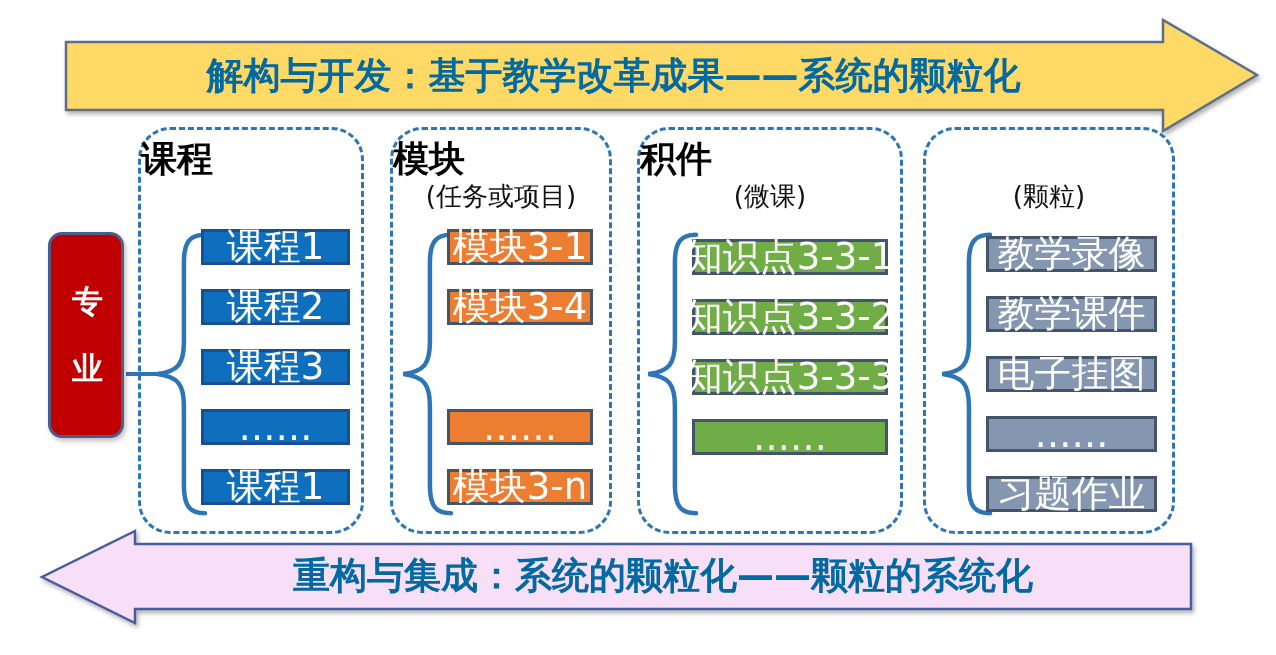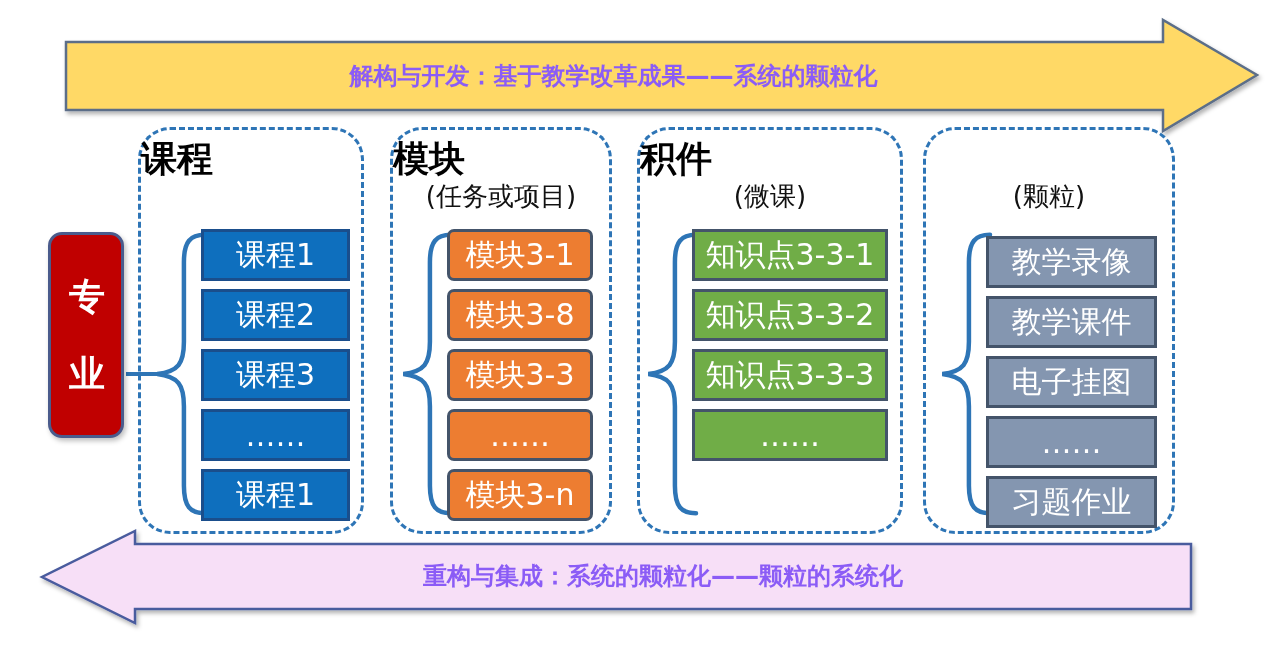--- a/index.html
+++ b/index.html
@@ -1,47 +1,47 @@
 <!DOCTYPE html>
 <html><head>
 <meta charset="utf-8">
 <style>
   html,body{margin:0;padding:0;background:#fff;}
   .canvas{position:relative;width:1276px;height:655px;background:#ffffff;overflow:hidden;
           font-family:"DejaVu Sans","Liberation Sans",sans-serif;}
   .svg-layer{position:absolute;left:0;top:0;width:1276px;height:655px;pointer-events:none;}
 
   .arrow-label{position:absolute;display:flex;align-items:center;justify-content:center;
-               font-weight:bold;font-size:24px;color:#8b5cf6;white-space:nowrap;}
+               font-weight:bold;font-size:37px;color:#0369a1;white-space:nowrap;}
   #top-label{left:66px;top:41px;width:1095px;height:70px;}
   #bottom-label{left:135px;top:543px;width:1056px;height:66px;}
 
   .root-box{position:absolute;left:48px;top:232px;width:76px;height:206px;background:#C00000;
             border:3px solid #4A5B8C;border-radius:14px;display:flex;align-items:center;justify-content:center;
             box-sizing:border-box;box-shadow:2px 3px 5px rgba(0,0,0,0.25);}
-  .root-label{width:34px;font-size:36px;font-weight:bold;color:#fff;line-height:2.15;
-              text-align:left;word-break:break-all;}
+  .root-label{width:34px;font-size:31px;font-weight:bold;color:#fff;line-height:2.15;
+              text-align:right;word-break:break-all;}
 
   .column{position:absolute;top:127px;height:407px;border:3px dashed #2E75B6;border-radius:32px;
           box-sizing:border-box;background:transparent;}
   .col-title{position:absolute;top:5px;left:0;right:0;
              font-size:36px;font-weight:bold;color:#000;white-space:nowrap;}
   .col-sub{position:absolute;top:49px;left:0;right:0;text-align:center;
            font-size:26px;font-weight:500;color:#111;white-space:nowrap;}
 
-  .item{position:absolute;height:52px;display:flex;align-items:center;justify-content:center;
-        color:#fff;font-size:30px;font-weight:500;box-sizing:border-box;border:3px solid;white-space:nowrap;}
+  .item{position:absolute;height:36px;display:flex;align-items:center;justify-content:center;
+        color:#fff;font-size:37px;font-weight:500;box-sizing:border-box;border:3px solid;white-space:nowrap;}
   .r0{top:99px}.r1{top:159px}.r2{top:219px}.r3{top:279px}.r4{top:339px}
 
   #col-0{left:138px;width:226px;}
   #col-0 .item{left:60px;width:149px;background:#0E6FBE;border-color:#1A4E8C;}
   #col-1{left:390px;width:222px;}
-  #col-1 .item{left:54px;width:146px;background:#ED7D31;border-color:#44546A;border-radius:7px;}
+  #col-1 .item{left:54px;width:146px;background:#ED7D31;border-color:#44546A;}
   #col-2{left:637px;width:266px;}
-  #col-2 .item{left:52px;width:196px;background:#70AD47;border-color:#44546A;}
+  #col-2 .item{left:52px;width:196px;background:#70AD47;border-color:#44546A;margin-top:10px;}
   #col-3{left:923px;width:252px;}
   #col-3 .item{left:60px;width:171px;background:#8496B0;border-color:#44546A;margin-top:7px;}
 </style>
 </head>
 <body>
 
 <div class="canvas">
 
   <svg class="svg-layer" viewBox="0 0 1276 655">
     <defs>
@@ -75,22 +75,21 @@
     <div class="item r1">课程2</div>
     <div class="item r2">课程3</div>
     <div class="item r3">……</div>
     <div class="item r4">课程1</div>
   </div>
 
   <div class="column" id="col-1">
     <div class="col-title">模块</div>
     <div class="col-sub">(任务或项目)</div>
     <div class="item r0">模块3-1</div>
-    <div class="item r1">模块3-8</div>
-    <div class="item r2">模块3-3</div>
+    <div class="item r1">模块3-4</div>
     <div class="item r3">……</div>
     <div class="item r4">模块3-n</div>
   </div>
 
   <div class="column" id="col-2">
     <div class="col-title">积件</div>
     <div class="col-sub">(微课)</div>
     <div class="item r0">知识点3-3-1</div>
     <div class="item r1">知识点3-3-2</div>
     <div class="item r2">知识点3-3-3</div>

